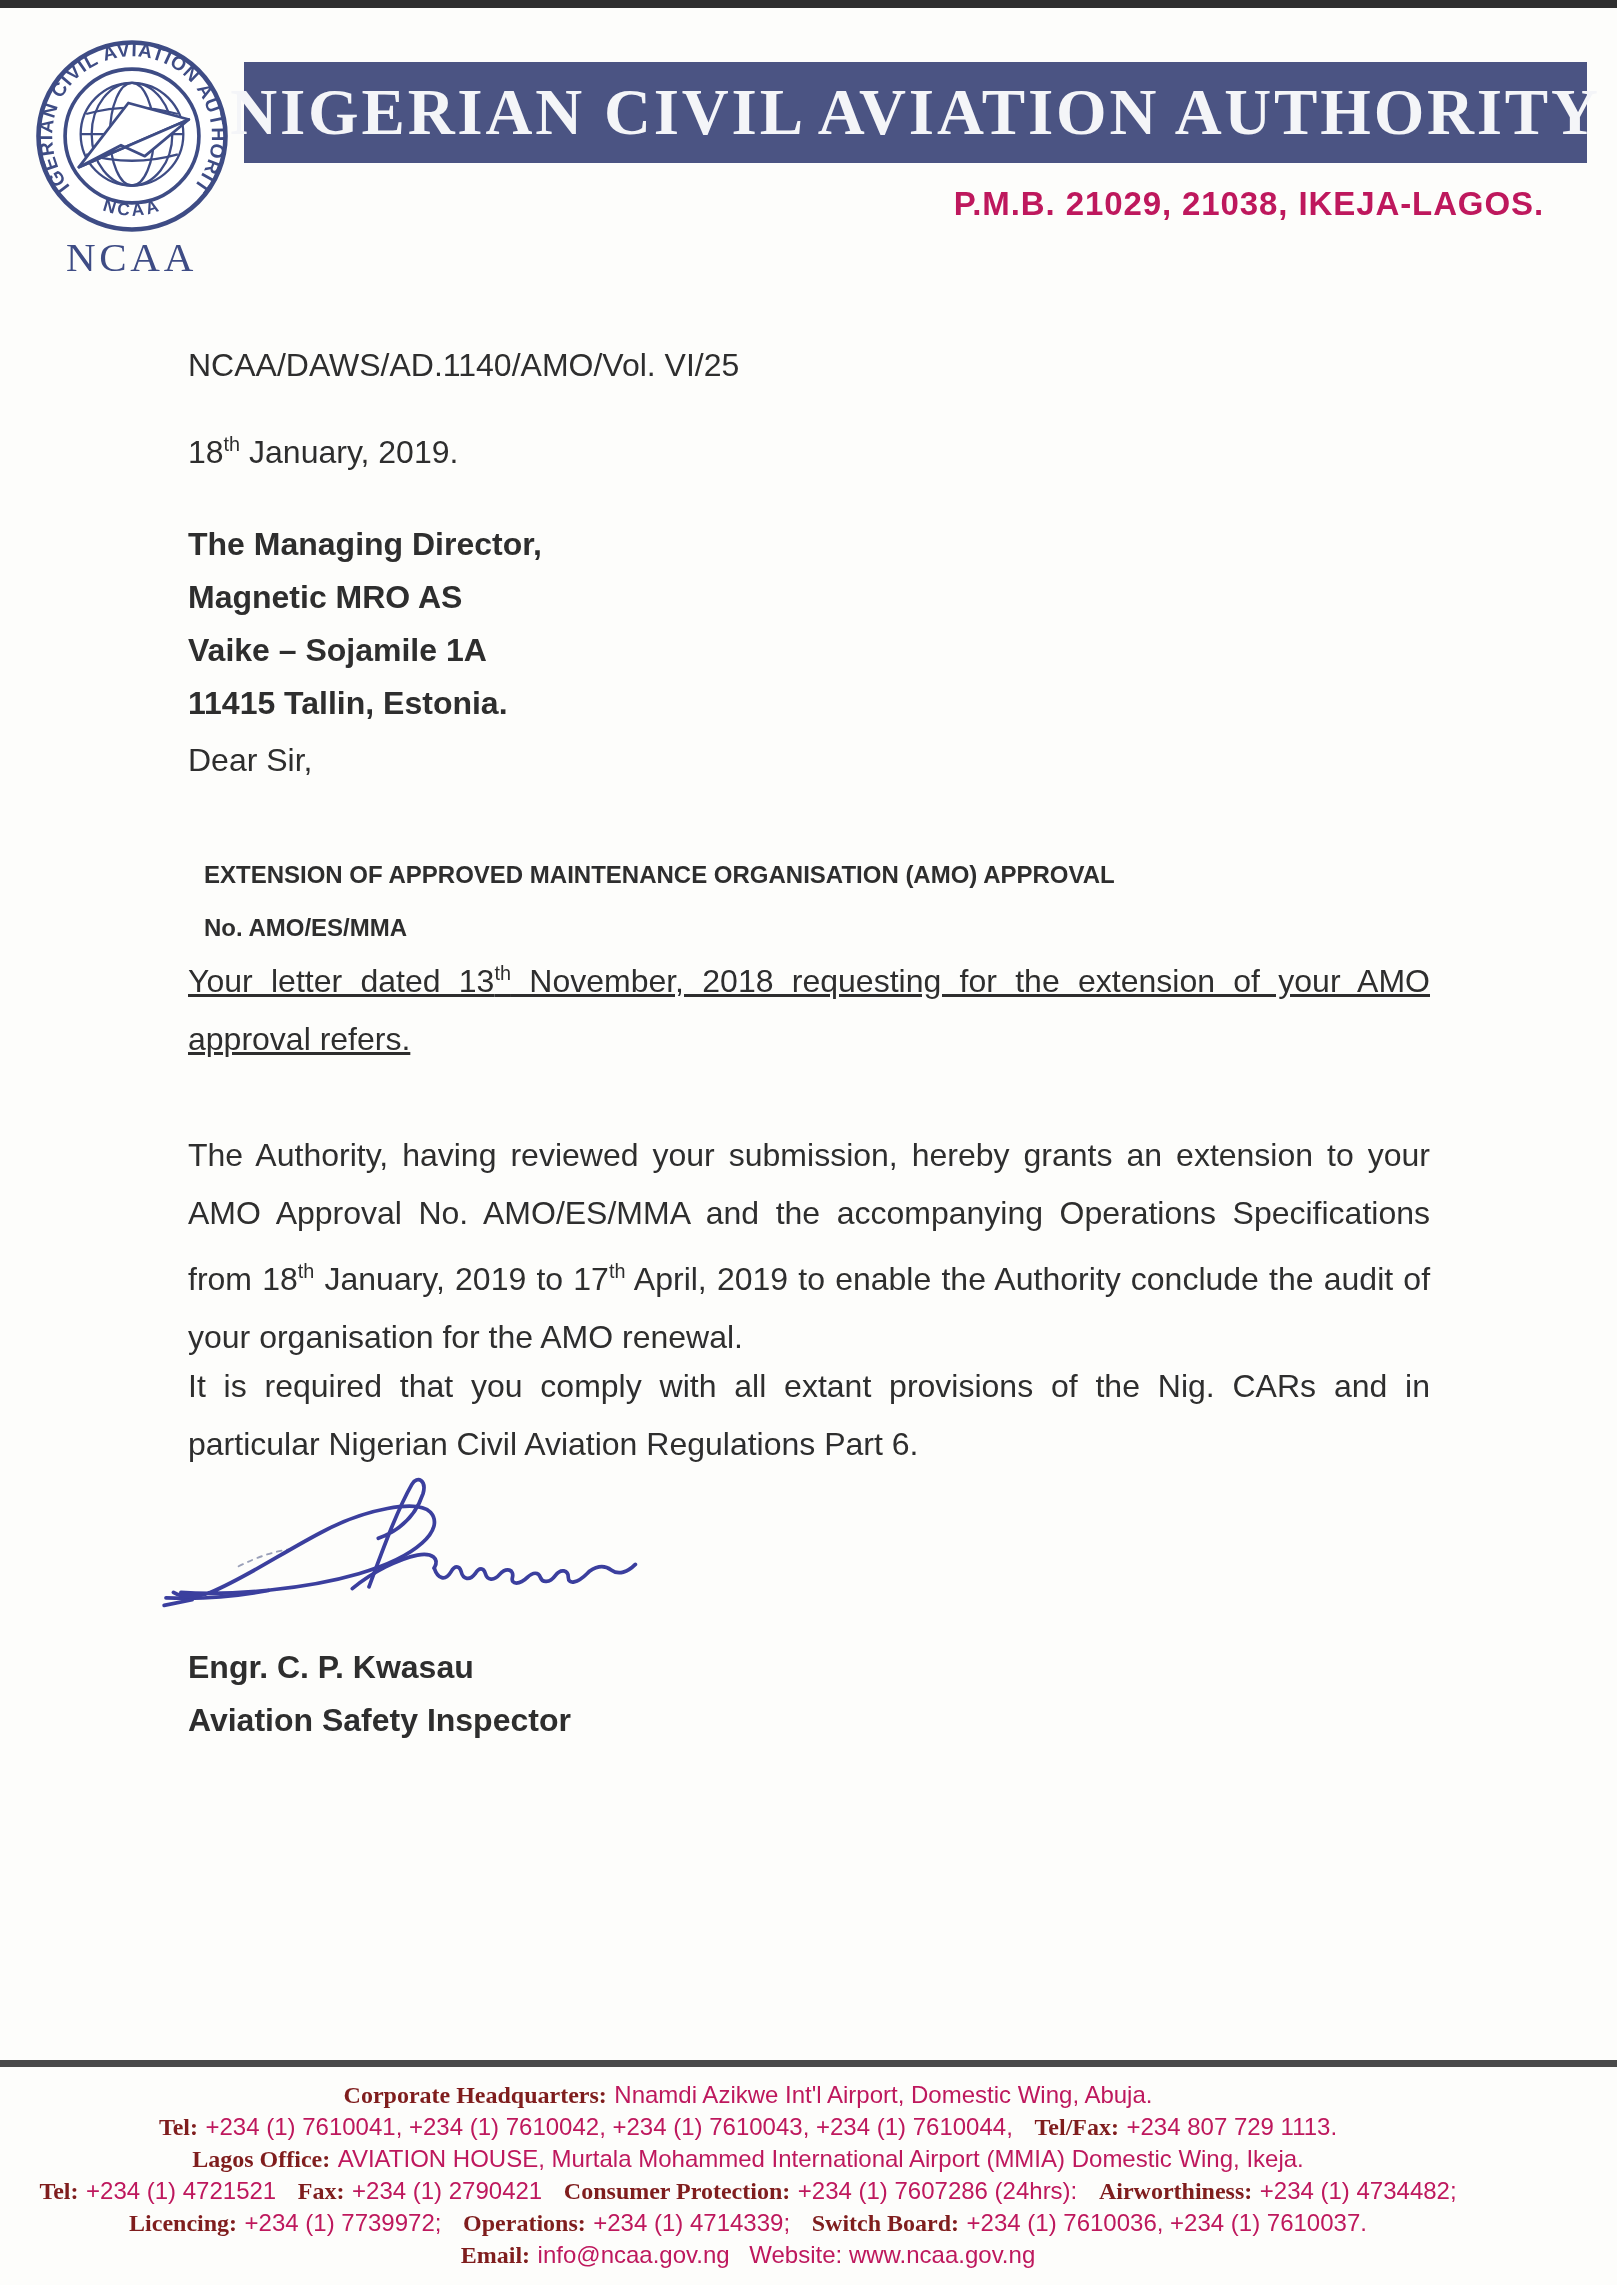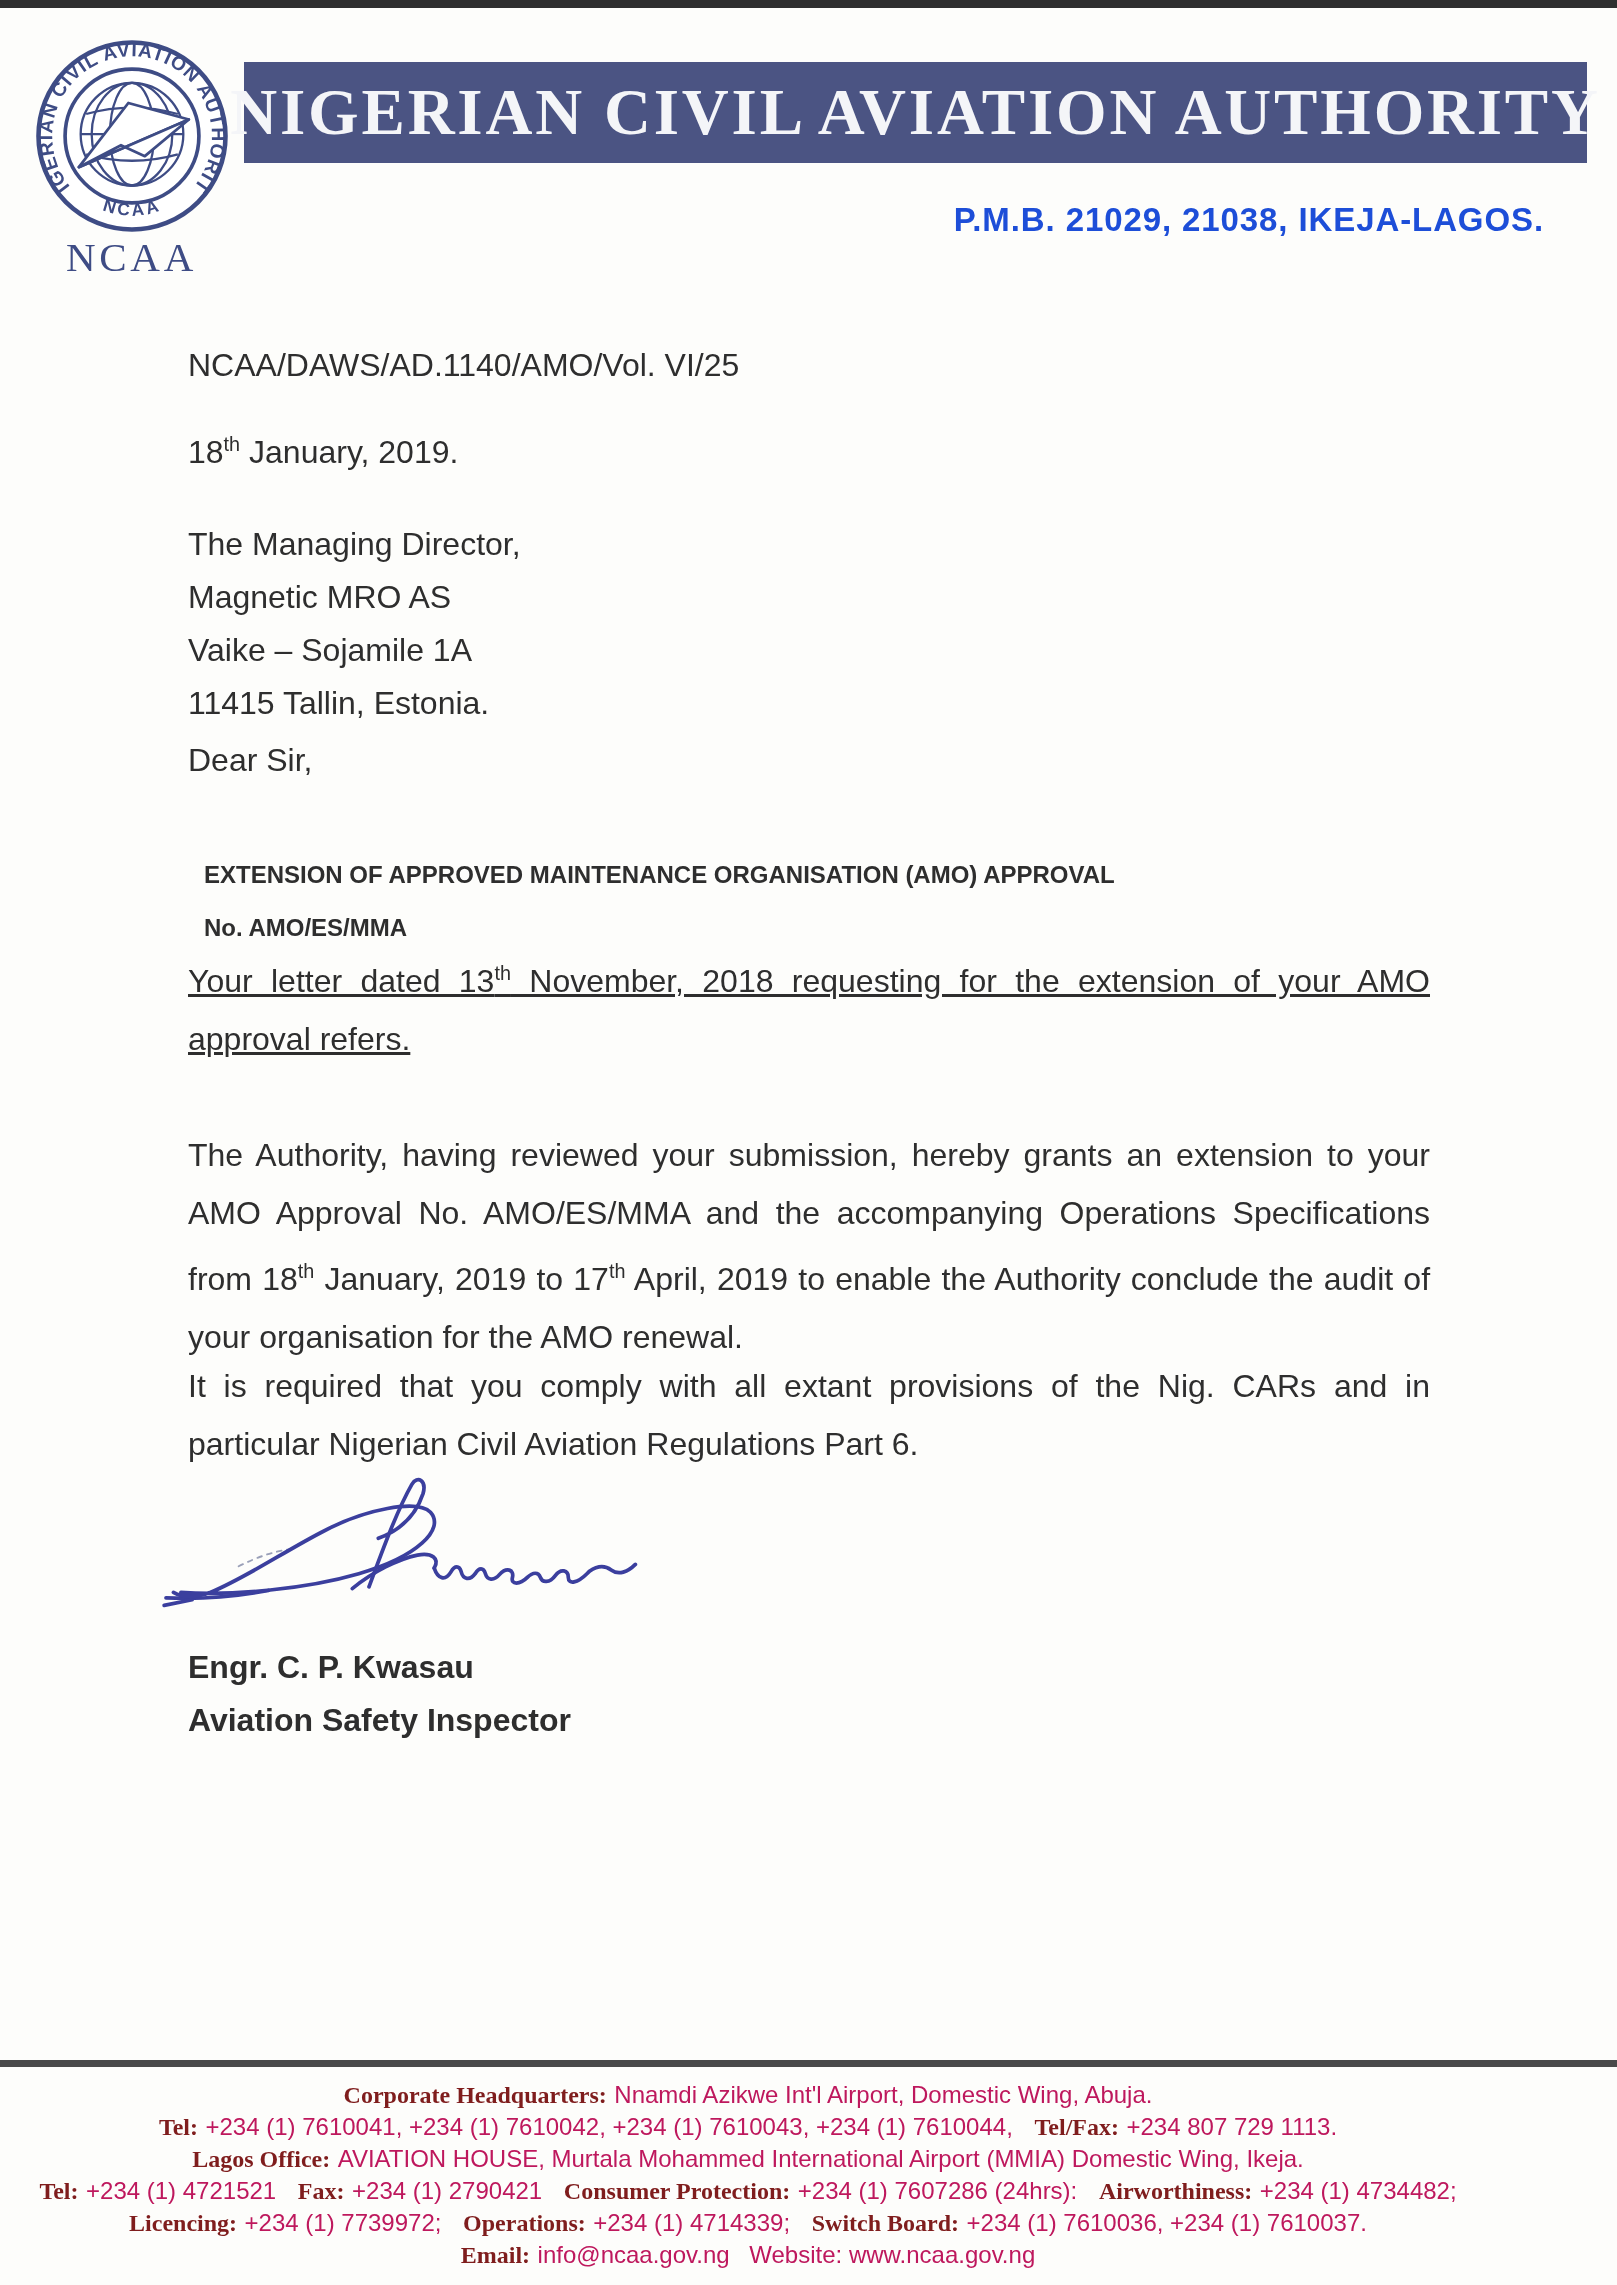--- a/index.html
+++ b/index.html
@@ -20,29 +20,29 @@
   .banner {
     position:absolute; left:244px; top:62px; width:1343px; height:101px;
     background:#4b5483; display:flex; align-items:center; justify-content:center;
   }
   .banner-title {
     font-family:"Liberation Serif", serif; font-weight:bold; white-space:nowrap;
     color:#f4f5f8; font-size:65px; letter-spacing:2.8px;
   }
   .pmb {
     position:absolute; right:73px; top:185px;
-    font-size:33px; font-weight:bold; color:#1d4ed8; letter-spacing:0.9px;margin-top:16px;
+    font-size:33px; font-weight:bold; color:#be185d; letter-spacing:0.9px;
   }
 
   
   .ref  { position:absolute; left:188px; top:347px; font-size:32px; }
   .date { position:absolute; left:188px; top:433px; font-size:32px; }
   sup { font-size:0.62em; }
   .recipient { position:absolute; left:188px; top:518px; font-size:32px; }
-  .addr-line { line-height:53px; }
+  .addr-line { line-height:53px;font-weight:bold; }
   .salutation { position:absolute; left:188px; top:742px; font-size:32px; }
   .subject {
     position:absolute; left:204px; top:848px; width:1249px;
     font-size:24px; font-weight:bold; line-height:53px;
   }
   .para {
     position:absolute; left:188px; width:1242px; margin:0;
     font-size:32px; line-height:58px; text-align:justify;
   }
   .para1 { top:944px;text-decoration:underline; }

